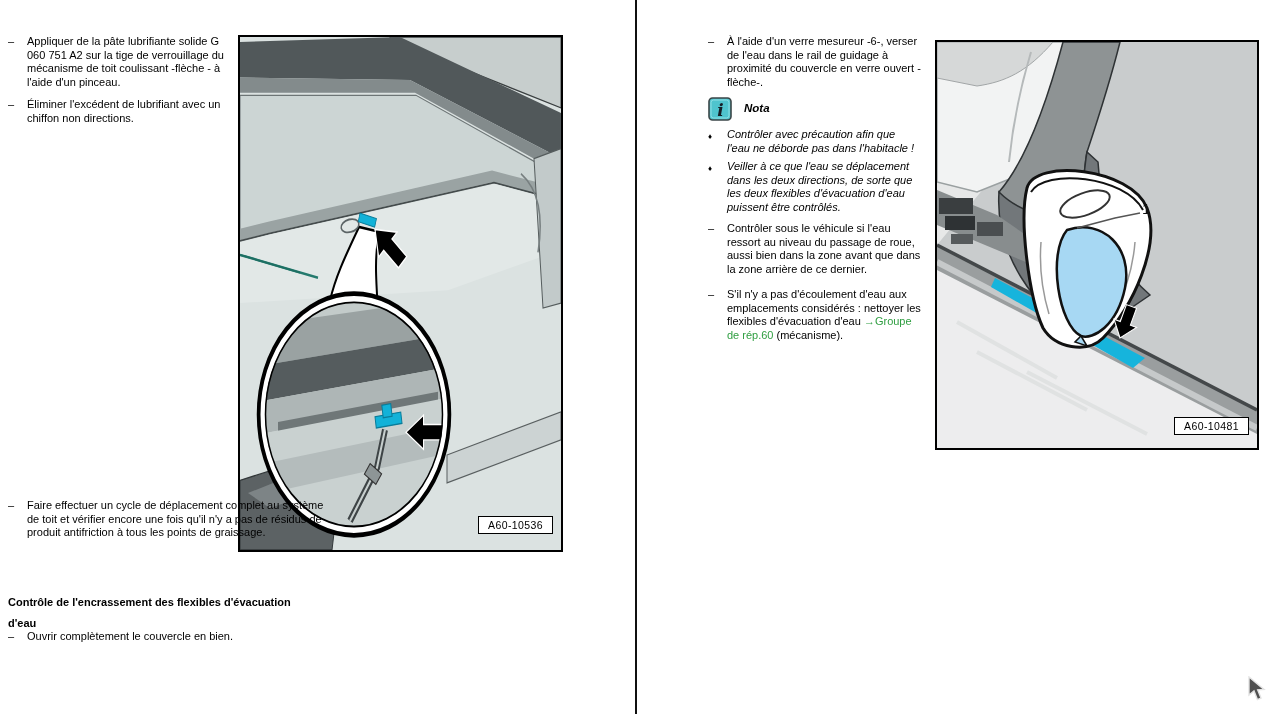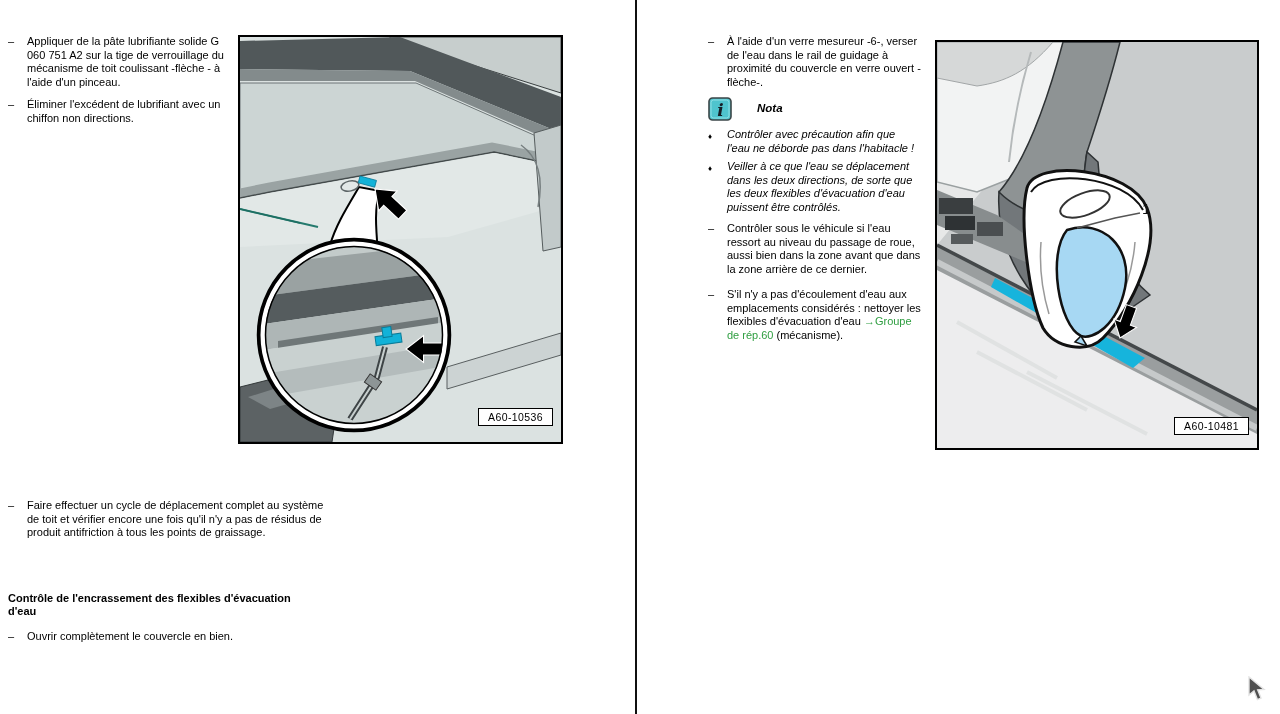--- a/index.html
+++ b/index.html
@@ -8,31 +8,31 @@
     background:#ffffff;color:#000;
     font-family:"Liberation Sans", sans-serif;
   }
   .abs{position:absolute;}
   .txt{font-size:11px;line-height:13.5px;}
   .step{display:flex;}
   .step .marker{width:19px;flex:none;font-size:11px;line-height:13.5px;}
   .step .marker.diamond{font-size:8px;padding-top:2px;}
   .step + .step{margin-top:9px;}
   .italic{font-style:italic;}
-  .heading{font-weight:bold;font-size:11px;line-height:13px;}
+  .heading{font-weight:bold;font-size:11px;line-height:21px;}
   .divider{position:absolute;left:635px;top:0;width:2px;height:714px;background:#101010;}
   .figure{position:absolute;border:2px solid #000;background:#dbe2e1;box-sizing:border-box;}
   .figure svg{display:block;width:100%;height:100%;}
   .fig-label{
     position:absolute;background:#fff;border:1.5px solid #000;
     font-size:10.5px;line-height:14px;padding:1px 9px;letter-spacing:.4px;
     font-family:"Liberation Sans", sans-serif;
   }
   .nota-row{display:flex;align-items:center;margin:8px 0 7px 0;}
-  .nota-row .nota-title{font-weight:bold;font-style:italic;font-size:11.5px;margin-left:25px;}
+  .nota-row .nota-title{font-weight:bold;font-style:italic;font-size:11.5px;margin-left:12px;}
   .link-green{color:#2f9e41;cursor:pointer;}
   .callout-num{position:absolute;font-size:15px;color:#111;}
   .rcol{position:absolute;left:708px;top:35px;width:213px;}
   .rcol .gap8{margin-top:8px;}
   .rcol .gap12{margin-top:12px;}
 </style>
 </head>
 <body>
 
 <div class="divider"></div>
@@ -41,21 +41,21 @@
   <div class="step">
     <span class="marker">–</span>
     <div>Appliquer de la pâte lubrifiante solide G 060 751 A2 sur la tige de verrouillage du mécanisme de toit coulissant -flèche - à l'aide d'un pinceau.</div>
   </div>
   <div class="step">
     <span class="marker">–</span>
     <div>Éliminer l'excédent de lubrifiant avec un chiffon non directions.</div>
   </div>
 </div>
 
-<div class="figure" style="left:238px;top:35px;width:325px;height:409px;">
+<div class="figure" style="left:238px;top:35px;width:325px;height:517px;">
   <svg viewBox="0 0 321 405" preserveAspectRatio="none">
     <defs>
       <path id="arrowN" d="M0,0 L10,13 L4.5,13 L4.5,28 L-4.5,28 L-4.5,13 L-10,13 Z"></path>
       <clipPath id="lcirc">
           <circle cx="114" cy="298" r="92"></circle>
         </clipPath>
     </defs>
     <rect x="0" y="0" width="321" height="405" fill="#dbe2e1"></rect>
 
     <polygon points="150,0 321,0 321,56 150,2" fill="#c7cecd" stroke="#3a3f40" stroke-width="1"></polygon>

